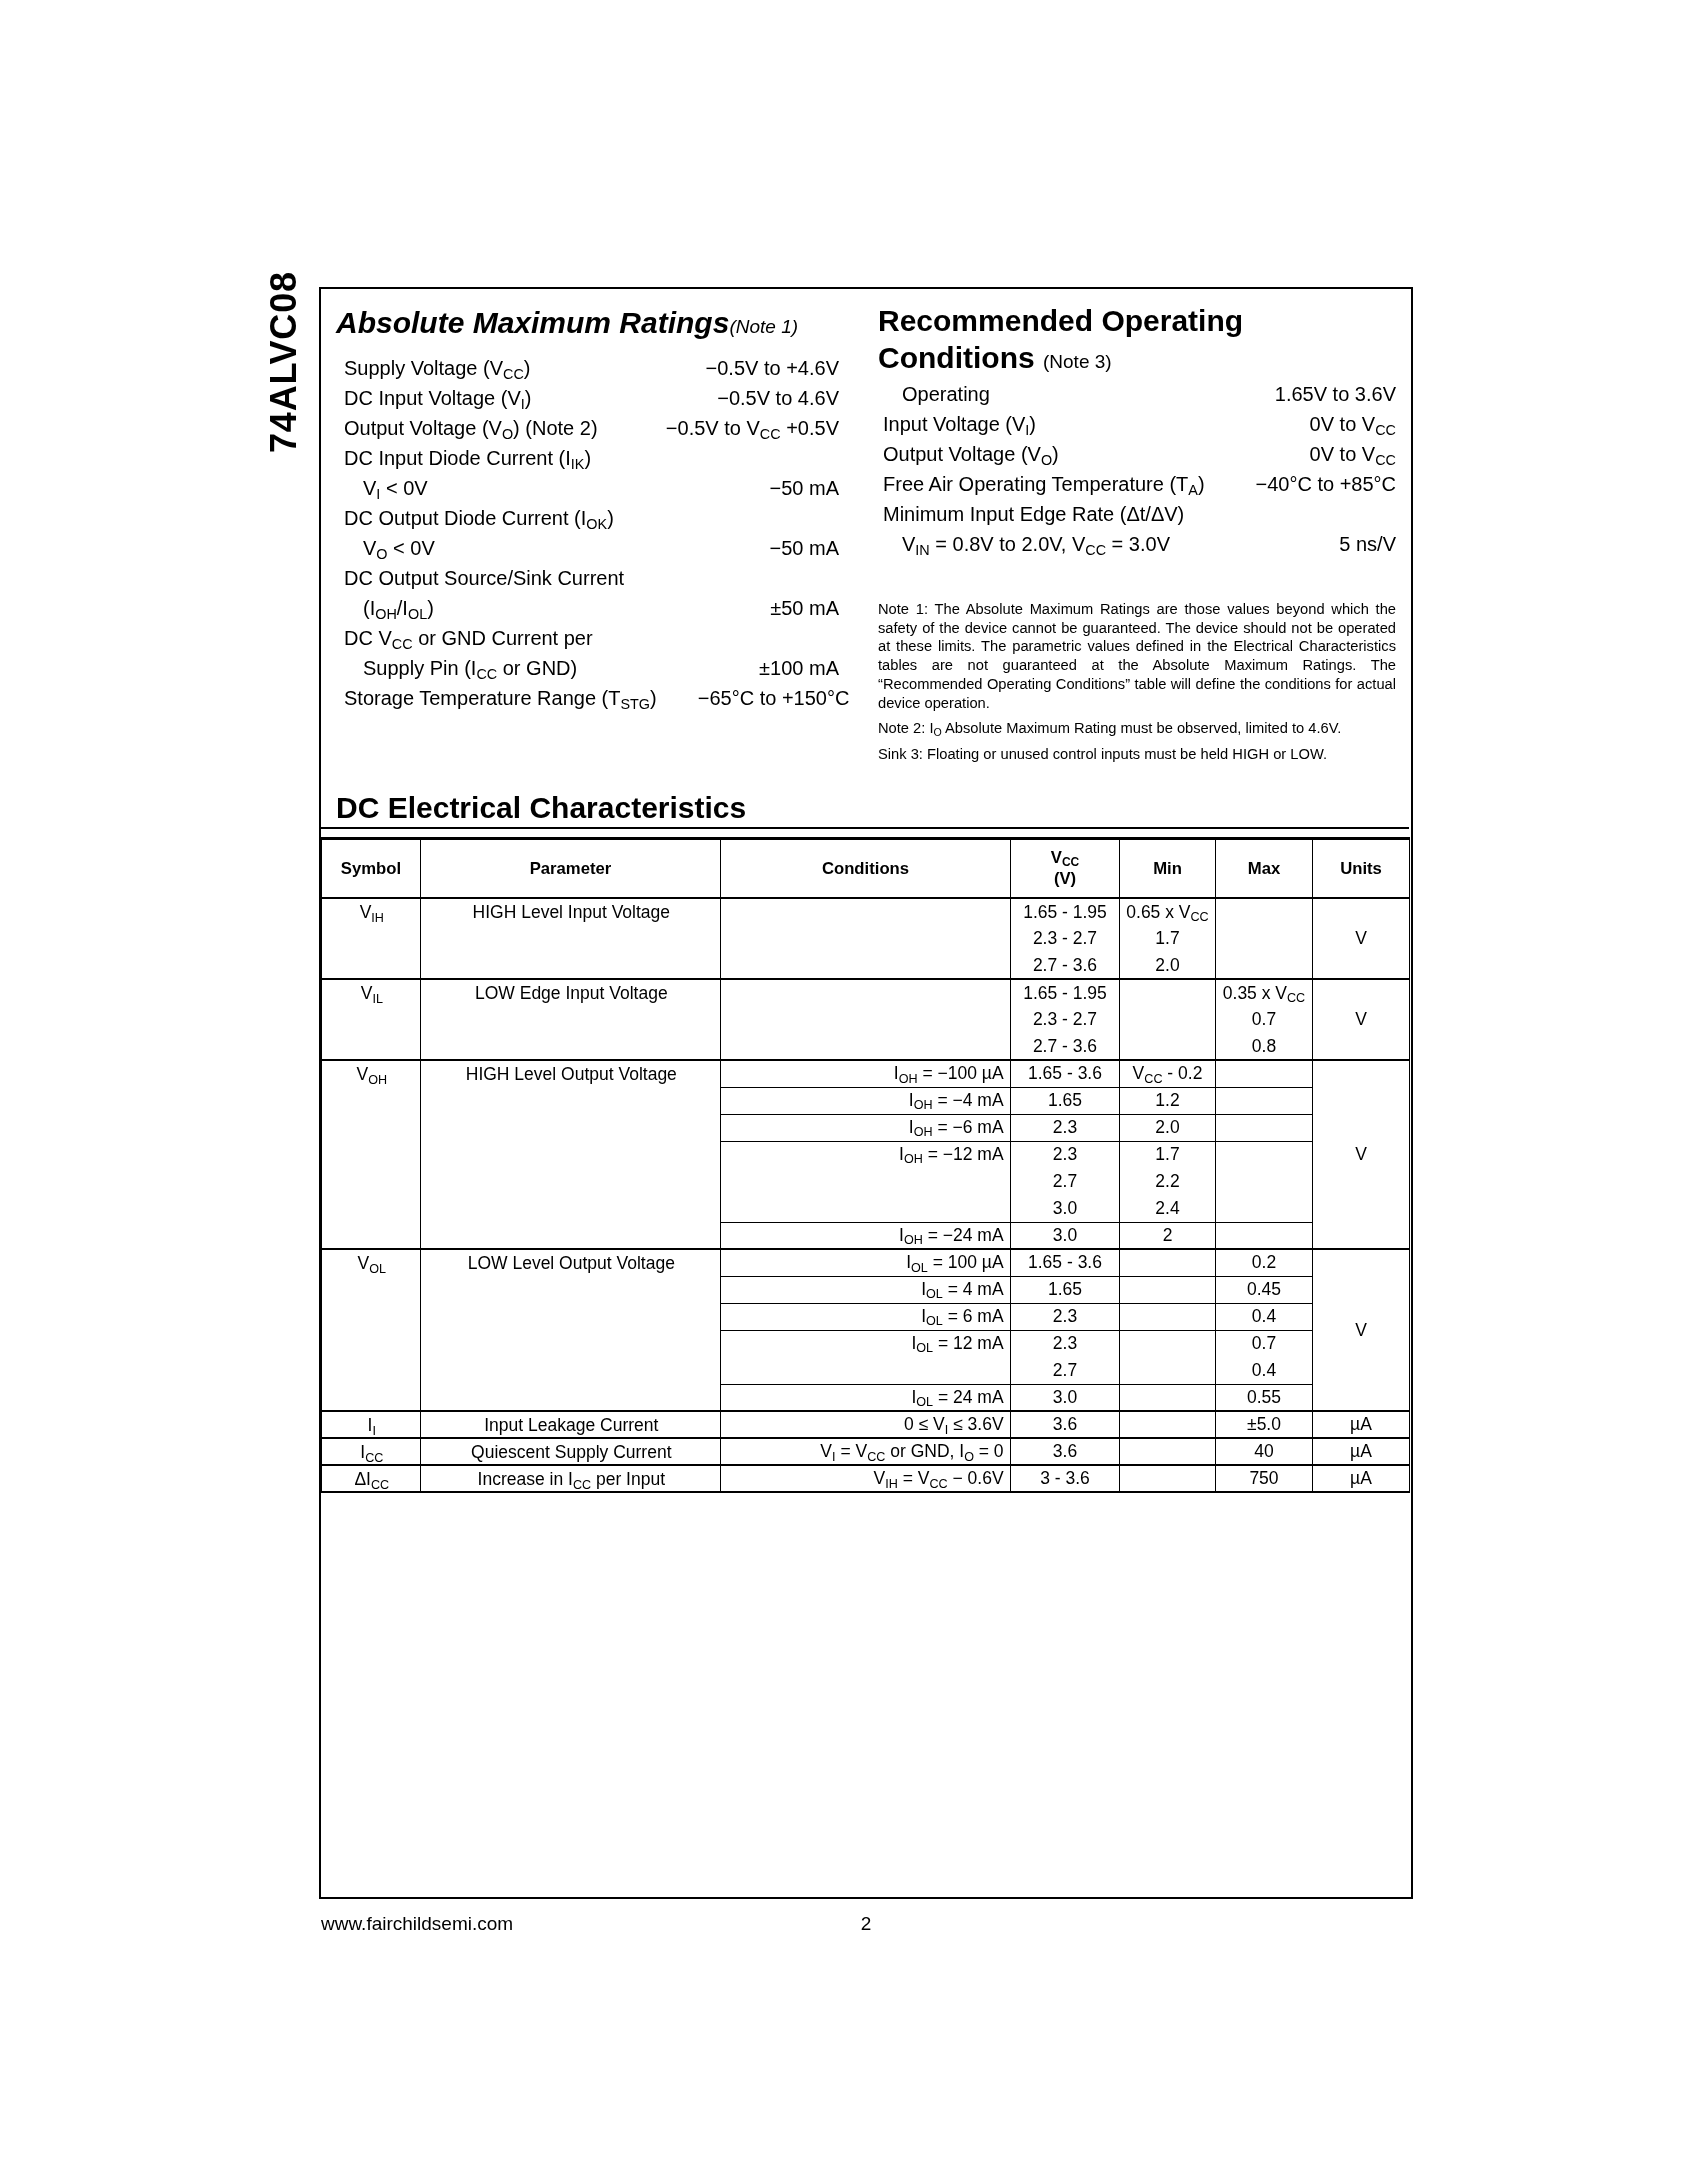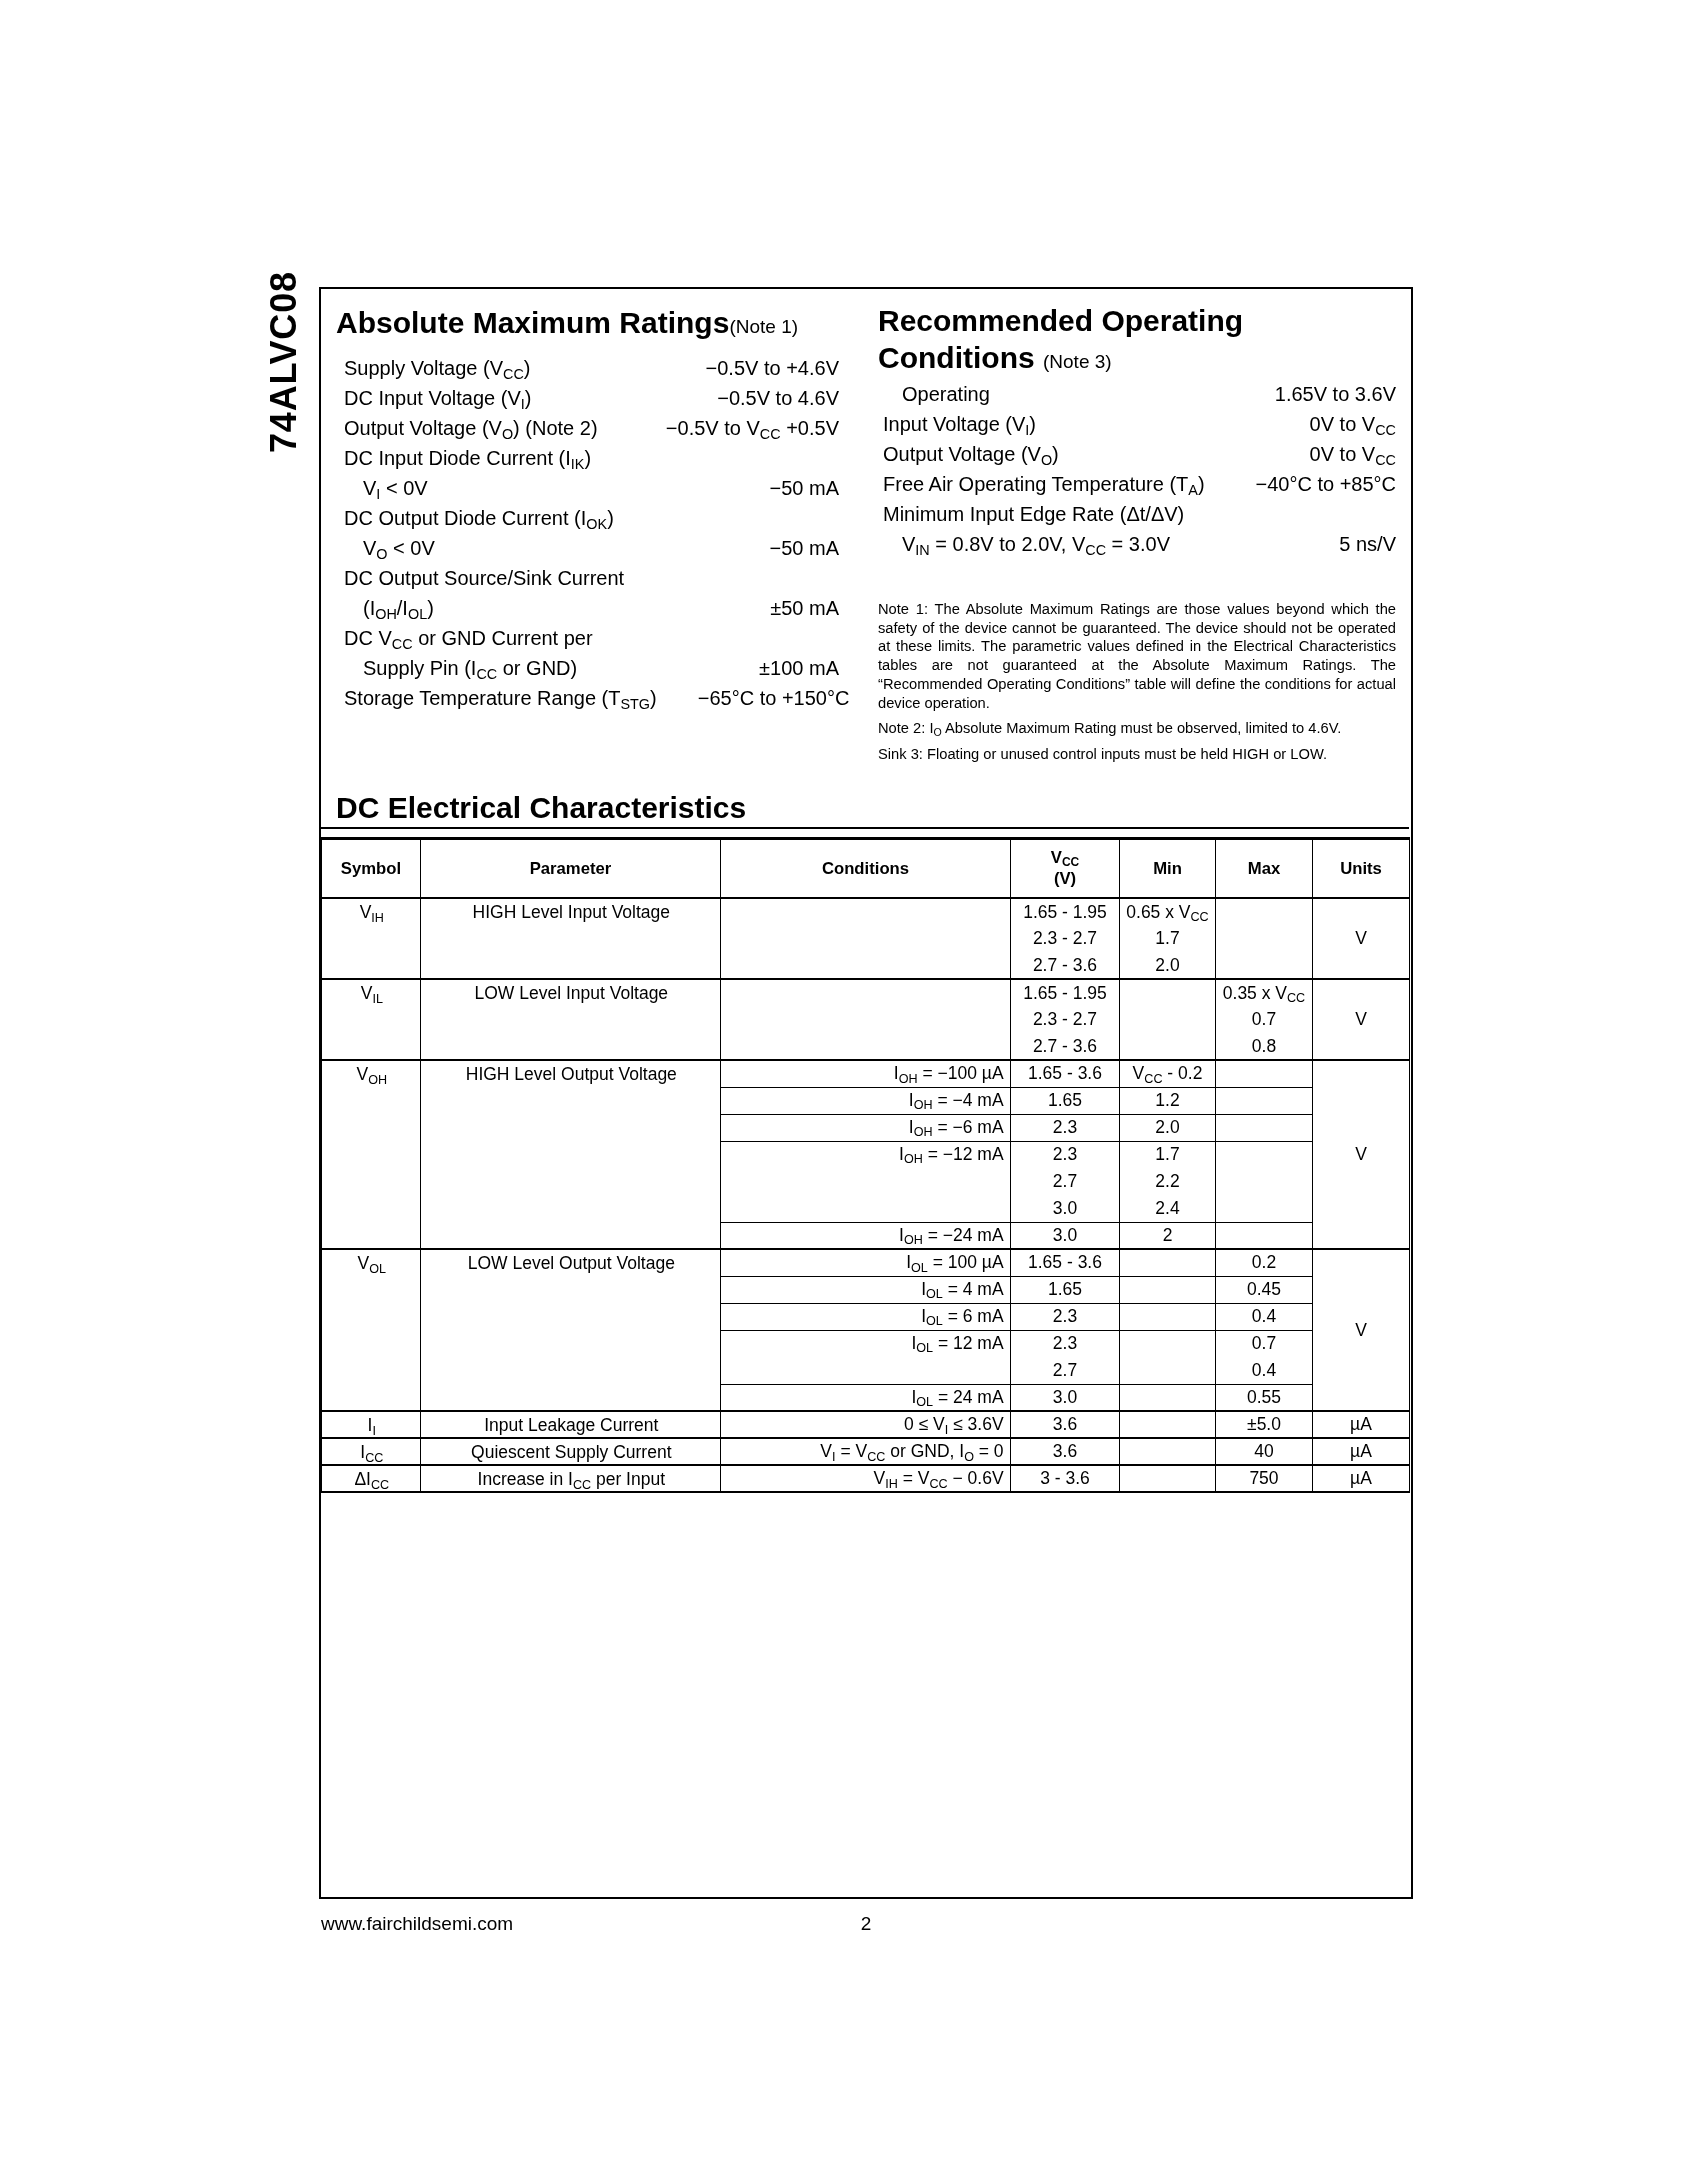--- a/index.html
+++ b/index.html
@@ -15,21 +15,21 @@
   }
 
   
   .content-box{
     position:absolute;left:319px;top:287px;width:1094px;height:1612px;
     border:2.4px solid #000;box-sizing:border-box;background:#fff;
   }
 
   .sec-title{position:absolute;font-size:30px;font-weight:bold;line-height:37px;white-space:nowrap;}
   .sec-title .note-ref{font-size:19px;font-weight:normal;}
-  #abs-title{left:336px;top:304px;}
+  #abs-title{left:336px;top:304px;font-style:italic;}
   #rec-title{left:878px;top:302px;}
   #dc-title{left:336px;top:789px;}
 
   .spec-rows{position:absolute;}
   #abs-rows{left:344px;top:353px;width:495px;}
   #rec-rows{left:883px;top:379px;width:513px;}
   .specrow{display:flex;align-items:center;height:30px;font-size:20px;white-space:nowrap;gap:41px;}
   .specrow .lbl{flex:0 0 auto;}
   .specrow .lbl.ind1{padding-left:19px;}
   .specrow .val{margin-left:auto;flex:0 0 auto;}
@@ -204,21 +204,21 @@
           <td class="num">1.7</td>
           <td class="num"></td>
         </tr>
         <tr class="line ">
           <td class="num">2.7 - 3.6</td>
           <td class="num">2.0</td>
           <td class="num"></td>
         </tr>
         <tr class="line group-start">
           <td class="sym" rowspan="3">V<sub>IL</sub></td>
-          <td class="par" rowspan="3">LOW Level Input Voltage</td>
+          <td class="par" rowspan="3">LOW Edge Input Voltage</td>
           <td class="cond" rowspan="3"></td>
           <td class="num">1.65 - 1.95</td>
           <td class="num"></td>
           <td class="num">0.35 x V<sub>CC</sub></td>
           <td class="units" rowspan="3">V</td>
         </tr>
         <tr class="line ">
           <td class="num">2.3 - 2.7</td>
           <td class="num"></td>
           <td class="num">0.7</td>

